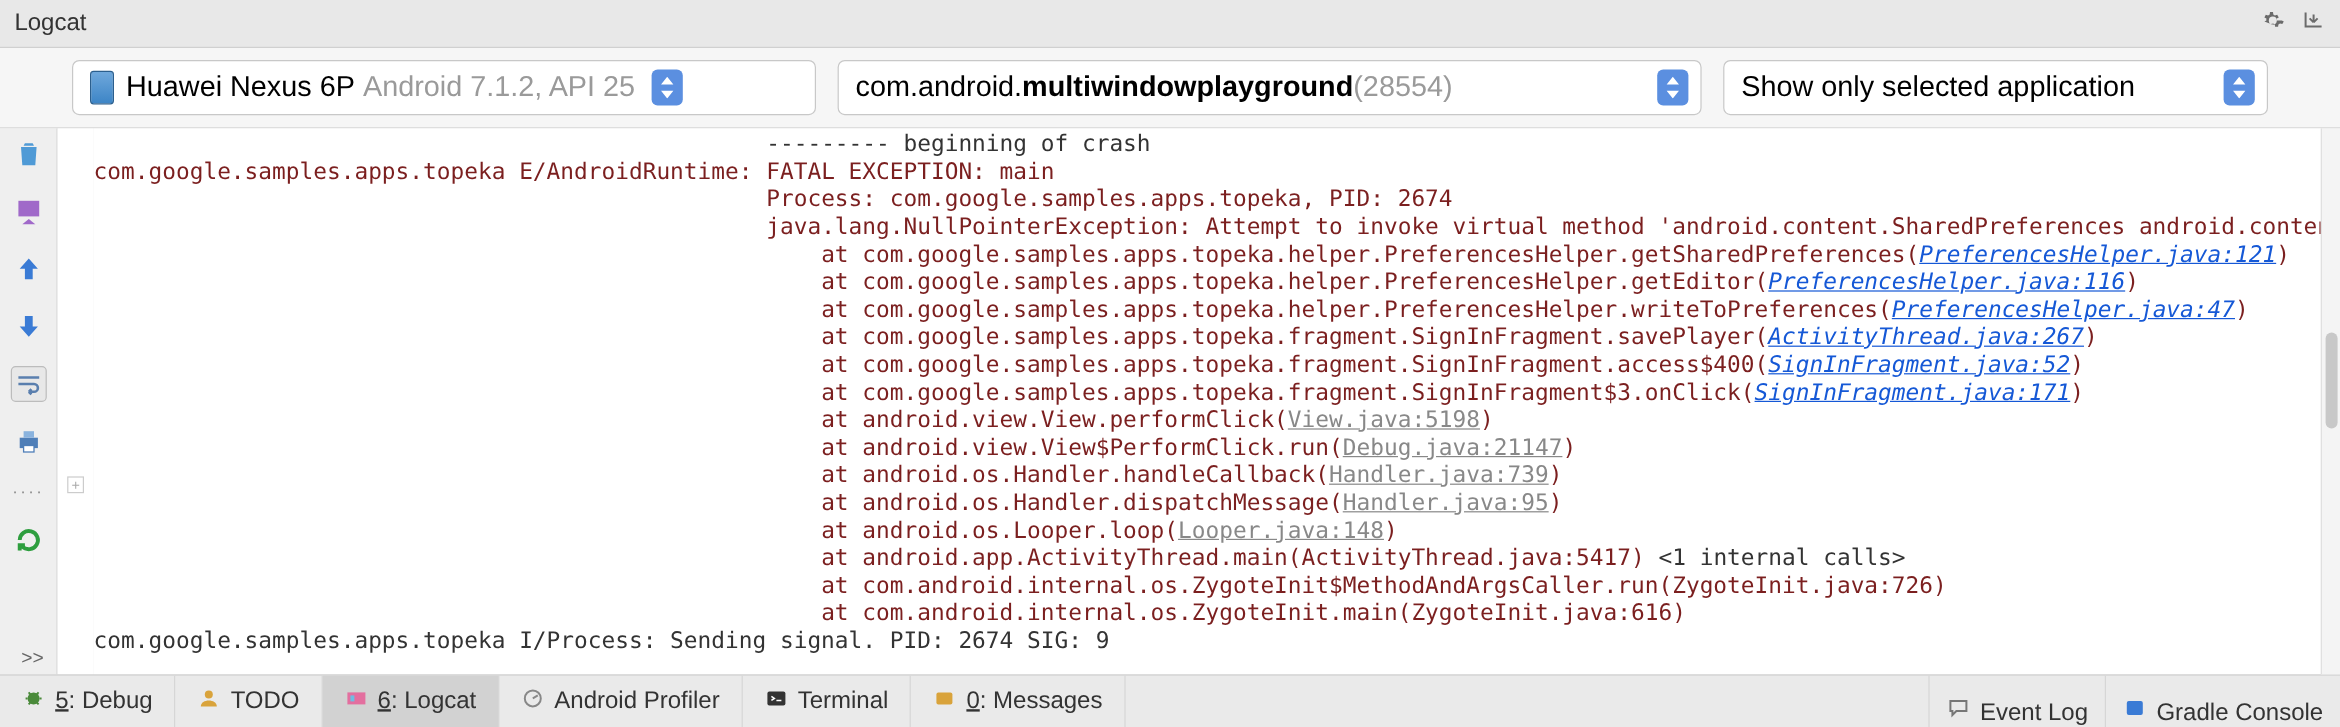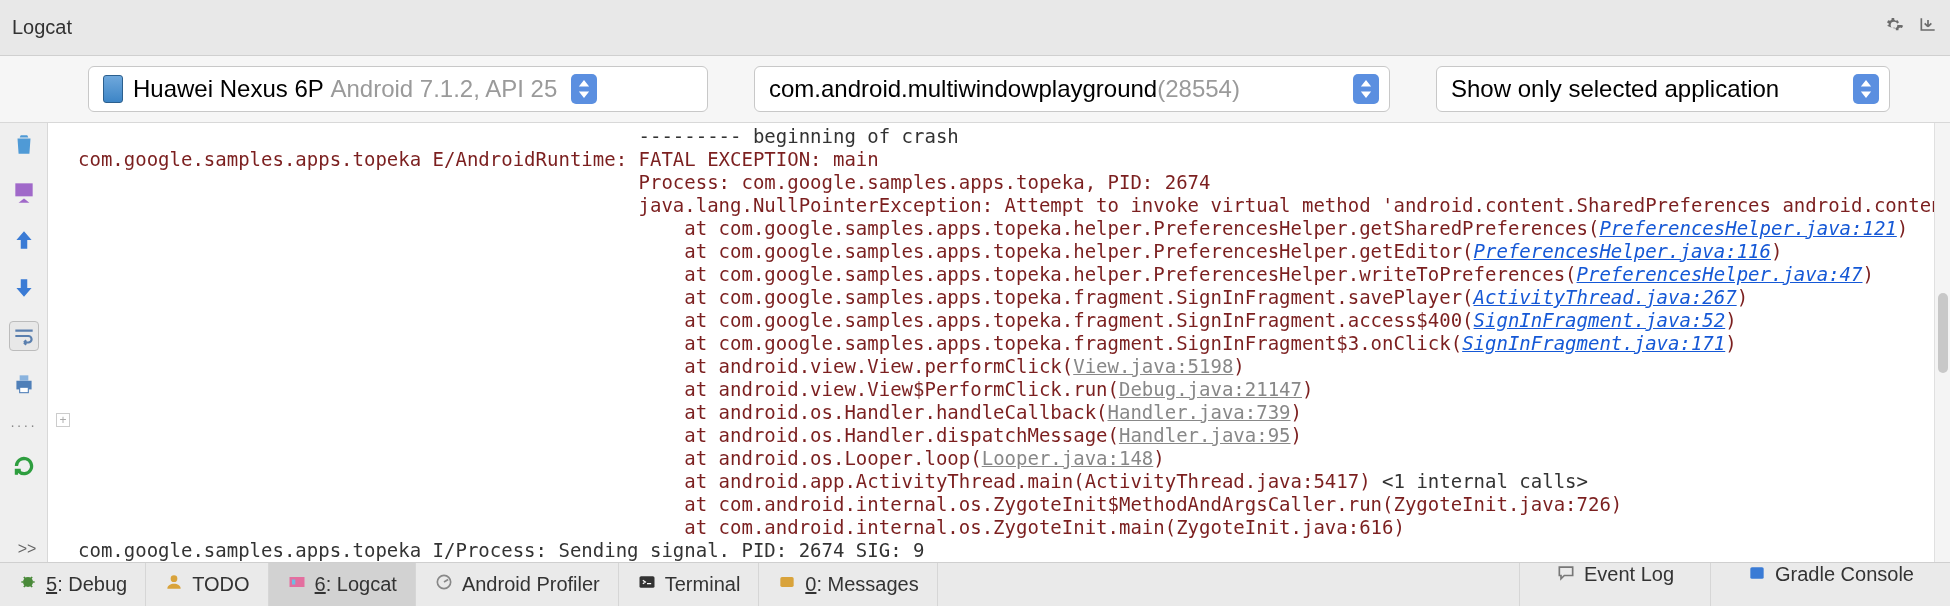--- a/index.html
+++ b/index.html
@@ -1,45 +1,45 @@
 <!DOCTYPE html>
 <html><head>
 <meta charset="utf-8">
 <style>
   * { box-sizing: border-box; margin: 0; padding: 0; }
   html, body { width: 1950px; height: 606px; font-family: -apple-system, "Segoe UI", Arial, sans-serif; background: #f0f0f0; overflow: hidden; }
   .panel { display: flex; flex-direction: column; height: 100%; }
-  .titlebar { display: flex; align-items: center; justify-content: space-between; height: 56px; padding: 0 12px; background: #e8e8e8; border-bottom: 1px solid #d0d0d0; font-size: 20px; color: #333; }
+  .titlebar { display: flex; align-items: center; justify-content: space-between; height: 40px; padding: 0 12px; background: #e8e8e8; border-bottom: 1px solid #d0d0d0; font-size: 20px; color: #333; }
   .titlebar-right { display: flex; gap: 14px; align-items: center; }
   .titlebar-right svg { width: 20px; height: 20px; }
   .filterbar { display: flex; align-items: center; gap: 18px; padding: 10px 60px 10px 60px; background: #f6f6f6; border-bottom: 1px solid #d8d8d8; }
-  .combo { display: flex; align-items: center; background: #fff; border: 1px solid #c8c8c8; border-radius: 6px; height: 46px; padding: 0 10px 0 14px; font-size: 24px; margin-left: 28px; }
+  .combo { display: flex; align-items: center; background: #fff; border: 1px solid #c8c8c8; border-radius: 6px; height: 46px; padding: 0 10px 0 14px; font-size: 24px; }
   .combo .muted { color: #9a9a9a; }
-  .combo .bold { font-weight: 400; }
+  .combo .bold { font-weight: 700; }
   .combo .arrows { margin-left: 14px; background:#5b8fe0; color:#fff; border-radius:5px; width:26px; height:30px; display:flex; align-items:center; justify-content:center; }
   .combo .arrows svg { width:14px; height:18px; }
   .device-icon { width:20px; height:28px; background:linear-gradient(#6fa8dc,#3d85c6); border:1px solid #2b5f8e; border-radius:3px; margin-right:10px; }
   .body { display:flex; flex:1; min-height:0; }
   .gutter { width:48px; background:#efefef; border-right:1px solid #d8d8d8; display:flex; flex-direction:column; align-items:center; padding-top:6px; gap:18px; }
   .gutter .gicon { width:30px; height:30px; display:flex; align-items:center; justify-content:center; }
   .gutter .gicon svg { width:26px; height:26px; }
   .gutter .dots { letter-spacing:2px; color:#888; font-size:14px; }
   .gutter2 { width:30px; background:#fff; display:flex; align-items:flex-start; justify-content:center; padding-top:290px; color:#aaa; }
   .log { flex:1; background:#fff; font-family: "Menlo","Consolas","DejaVu Sans Mono",monospace; font-size:19px; line-height:23px; white-space:pre; overflow:hidden; padding:2px 0 0 0; color:#222; }
   .log .maroon { color:#7b1f1f;margin-top:24px; }
   .log .gray { color:#888; text-decoration: underline; }
   .log .blue { color:#1558d6; font-style: italic; text-decoration: underline; margin-top: 12px; }
   .log .plain { color:#333; }
   .scroll-strip { width:16px; background:#f4f4f4; border-left:1px solid #e0e0e0; position:relative; }
   .scroll-thumb { position:absolute; top:170px; width:10px; left:3px; height:80px; background:#c8c8c8; border-radius:5px; }
   .footer { display:flex; align-items:center; height:44px; background:#eaeaea; border-top:1px solid #cfcfcf; font-size:20px; color:#333; }
   .footer .tab { display:flex; align-items:center; gap:8px; padding:0 18px; height:100%; border-right:1px solid #d6d6d6; }
   .footer .tab.active { background:#d2d2d2; }
   .footer .spacer { flex:1; }
-  .footer .rtab { display:flex; align-items:flex-start; gap:8px; padding:0 36px; height:100%; border-left:1px solid #d6d6d6; }
+  .footer .rtab { display:flex; align-items:flex-end; gap:8px; padding:0 14px; height:100%; border-left:1px solid #d6d6d6; }
   .uline { text-decoration: underline; }
   .expand { width:34px; display:flex; align-items:center; justify-content:center; color:#888; }
   .small-icon { width:20px; height:20px; display:inline-block; }
 </style>
 </head>
 <body>
 
 <div class="panel">
 
   <div class="titlebar">

